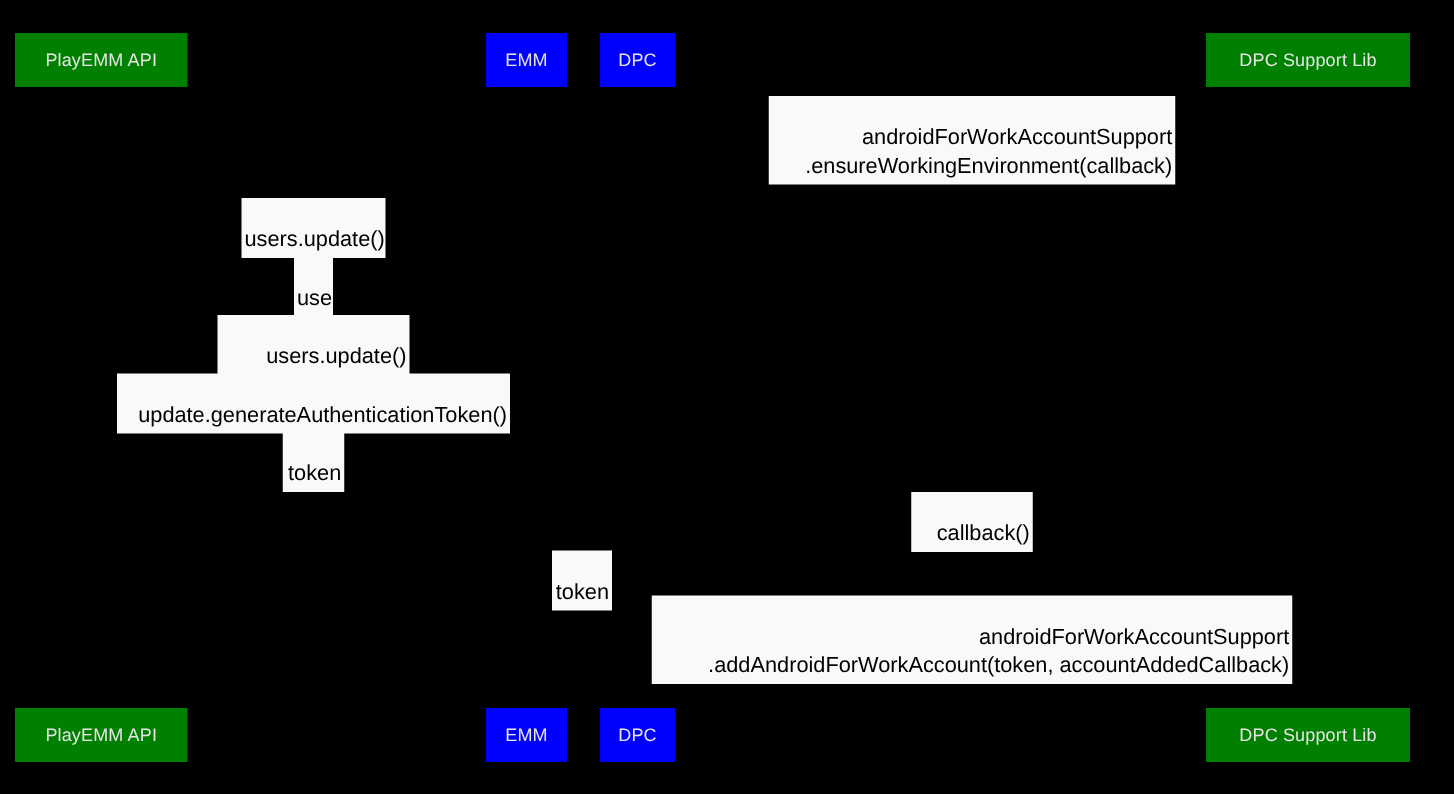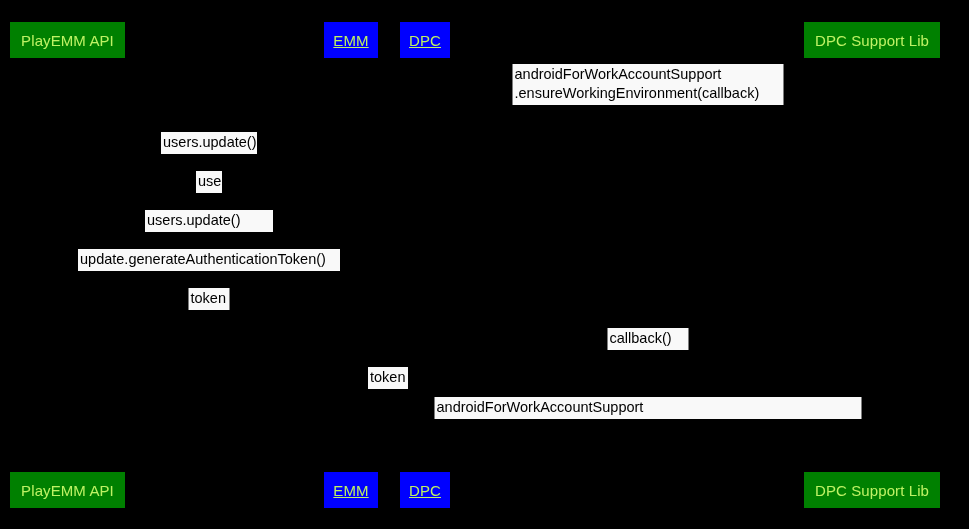--- a/index.html
+++ b/index.html
@@ -16,46 +16,46 @@
     width: 969px;
     height: 529px;
     background: #000000;
     overflow: hidden;
   }
   .participant {
     position: absolute;
     display: flex;
     align-items: center;
     justify-content: center;
-    color: #bef264;
-    font-size: 15px;
+    color: #e5e5e5;
+    font-size: 12px;
     line-height: 1;
     letter-spacing: 0.1px;
     white-space: nowrap;
     box-sizing: border-box;
   }
   .participant.green { background: #008000; }
-  .participant.blue  { background: #0000ff; text-decoration: underline; }
+  .participant.blue  { background: #0000ff; }
 
   .lifeline {
     position: absolute;
     width: 1px;
     background: #000000;
   }
 
   .message {
     position: absolute;
     background: #f9f9f9;
     color: #000000;
     font-size: 14.5px;
     line-height: 19px;
-    text-align: left;
+    text-align: right;
     white-space: pre;
     box-sizing: border-box;
-    padding: 1px 2px 2px 2px;
+    padding: 19px 2px 2px 2px;
     transform: translateX(-50%);
   }
   .message .line {
     display: block;
   }
 </style>
 </head>
 <body>
 
 <div id="diagram">
@@ -69,18 +69,18 @@
     <div class="participant blue" style="left: 400px; top: 22px; width: 50px; height: 36px;">DPC</div>
     <div class="participant green" style="left: 804px; top: 22px; width: 136px; height: 36px;">DPC Support Lib</div>
     <div class="message" style="left: 648px; top: 64px; width: 271px;"><span class="line">androidForWorkAccountSupport</span><span class="line">.ensureWorkingEnvironment(callback)</span></div>
     <div class="message" style="left: 209px; top: 132px; width: 96px;"><span class="line">users.update()</span></div>
     <div class="message" style="left: 209px; top: 171px; width: 26px;"><span class="line">userID</span></div>
     <div class="message" style="left: 209px; top: 210px; width: 128px;"><span class="line">users.update()</span></div>
     <div class="message" style="left: 209px; top: 249px; width: 262px;"><span class="line">update.generateAuthenticationToken()</span></div>
     <div class="message" style="left: 209px; top: 288px; width: 41px;"><span class="line">token</span></div>
     <div class="message" style="left: 648px; top: 328px; width: 81px;"><span class="line">callback()</span></div>
     <div class="message" style="left: 388px; top: 367px; width: 40px;"><span class="line">token</span></div>
-    <div class="message" style="left: 648px; top: 397px; width: 427px;"><span class="line">androidForWorkAccountSupport</span></div>
+    <div class="message" style="left: 648px; top: 397px; width: 427px;"><span class="line">androidForWorkAccountSupport</span><span class="line">.addAndroidForWorkAccount(token, accountAddedCallback)</span></div>
     <div class="participant green" style="left: 10px; top: 472px; width: 115px; height: 36px;">PlayEMM API</div>
     <div class="participant blue" style="left: 324px; top: 472px; width: 54px; height: 36px;">EMM</div>
     <div class="participant blue" style="left: 400px; top: 472px; width: 50px; height: 36px;">DPC</div>
     <div class="participant green" style="left: 804px; top: 472px; width: 136px; height: 36px;">DPC Support Lib</div>
   </div>
 
 </body></html>

